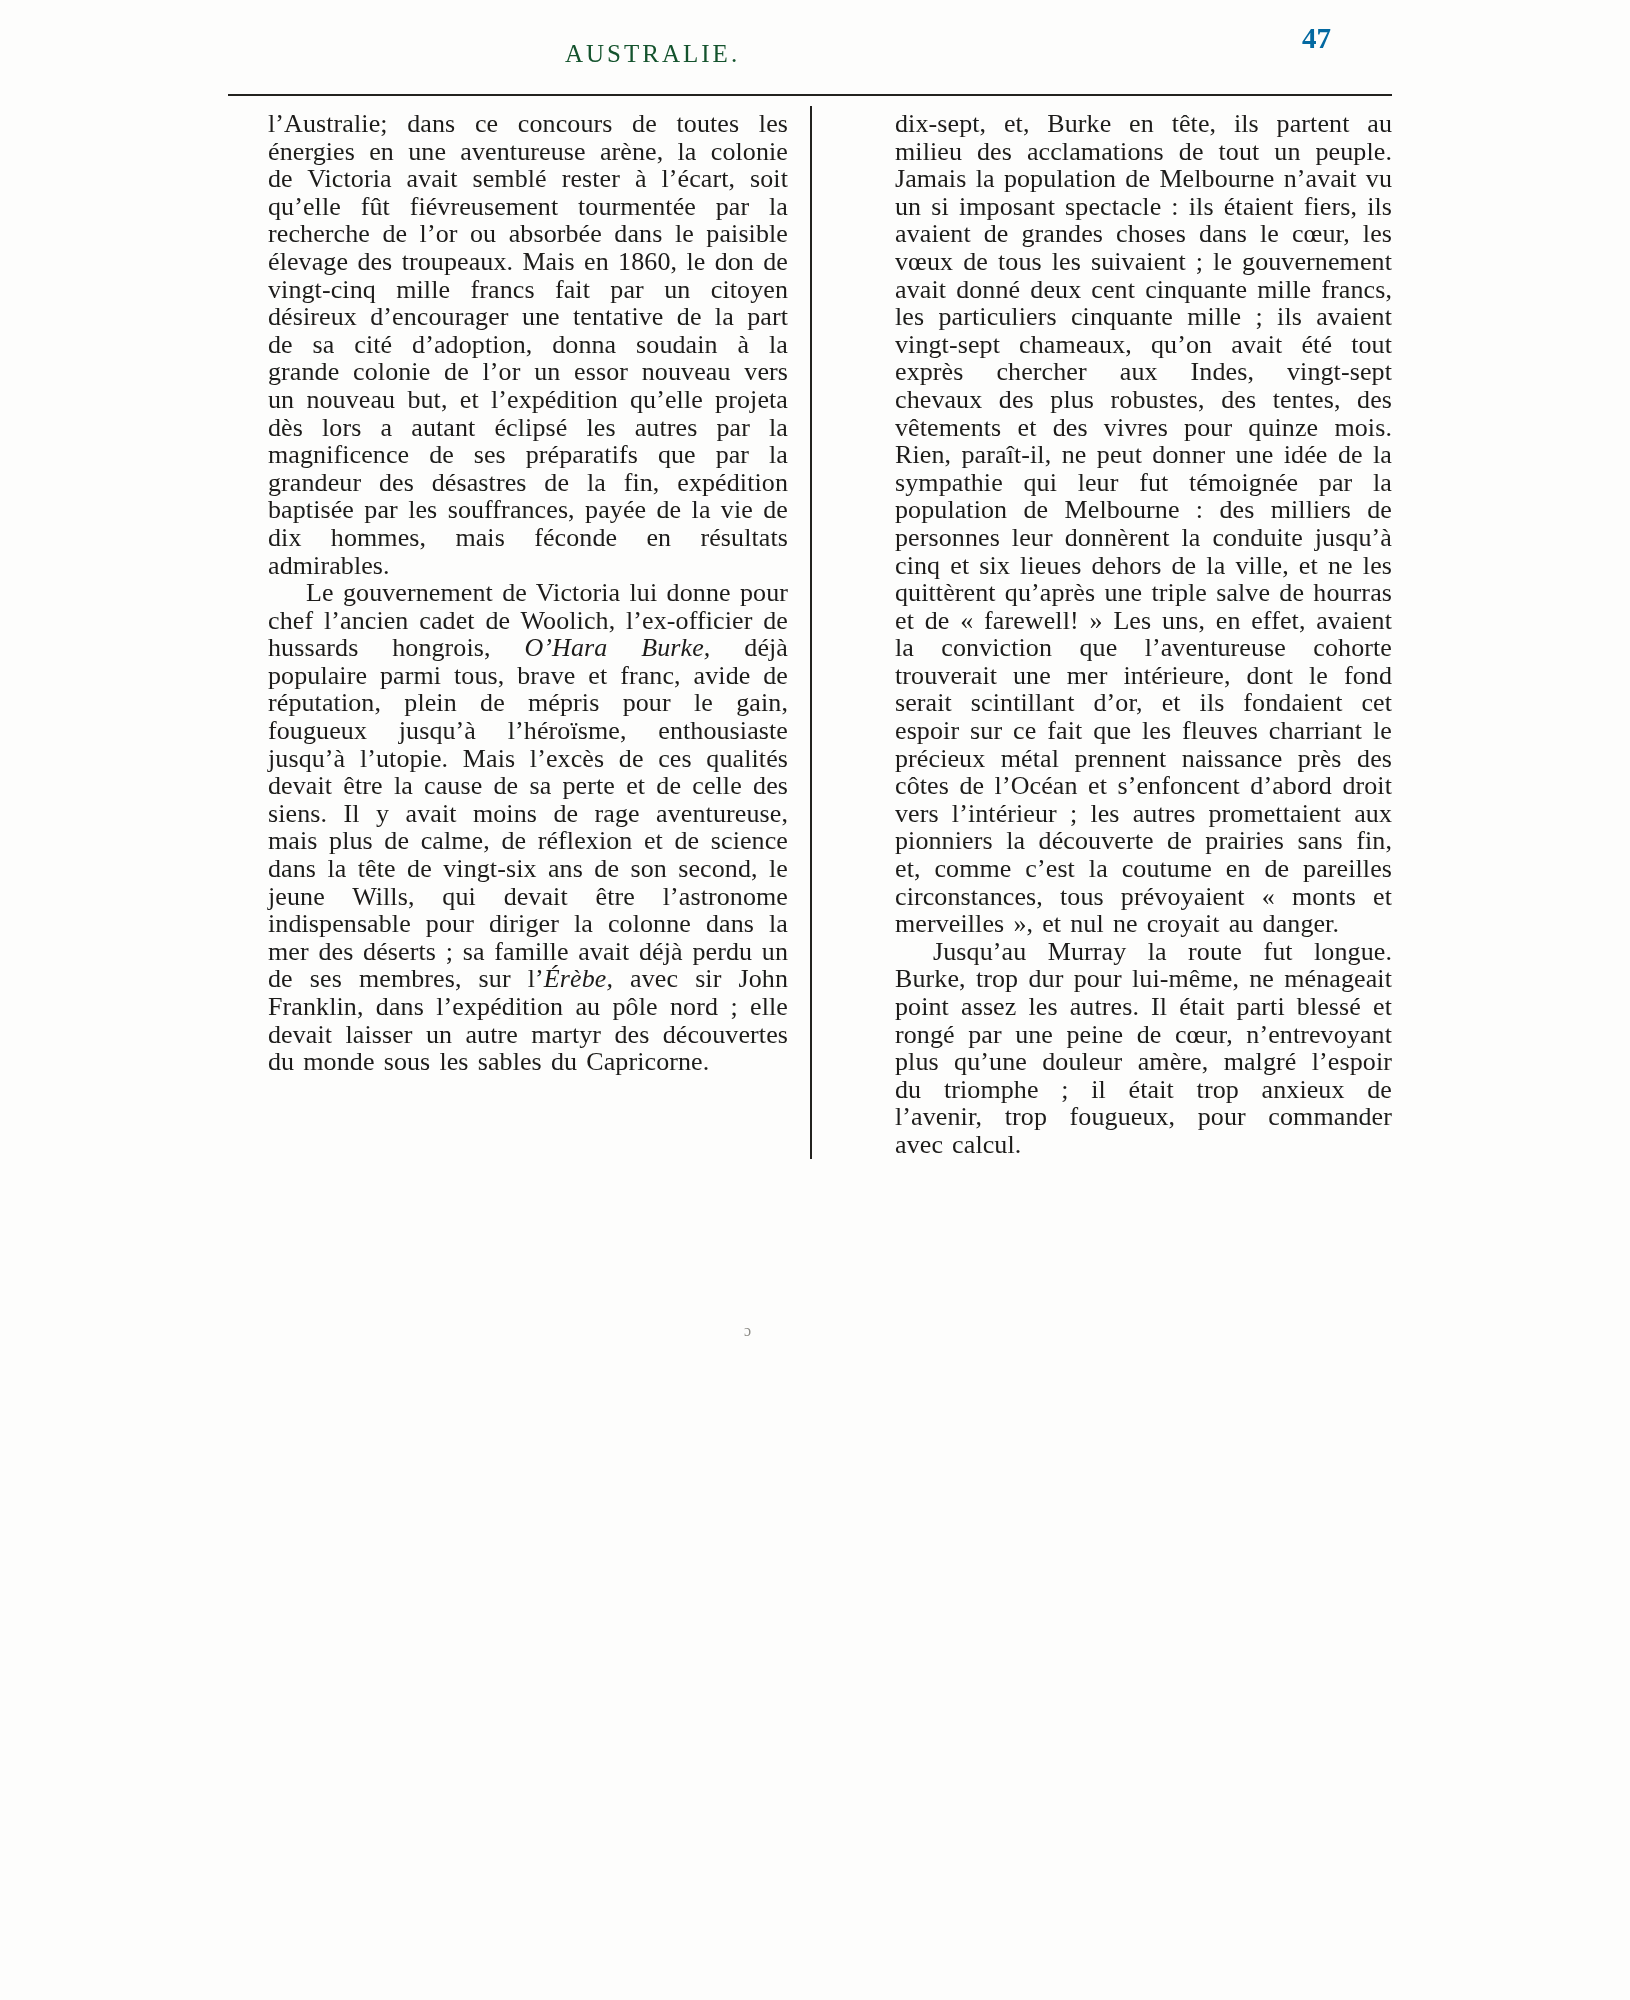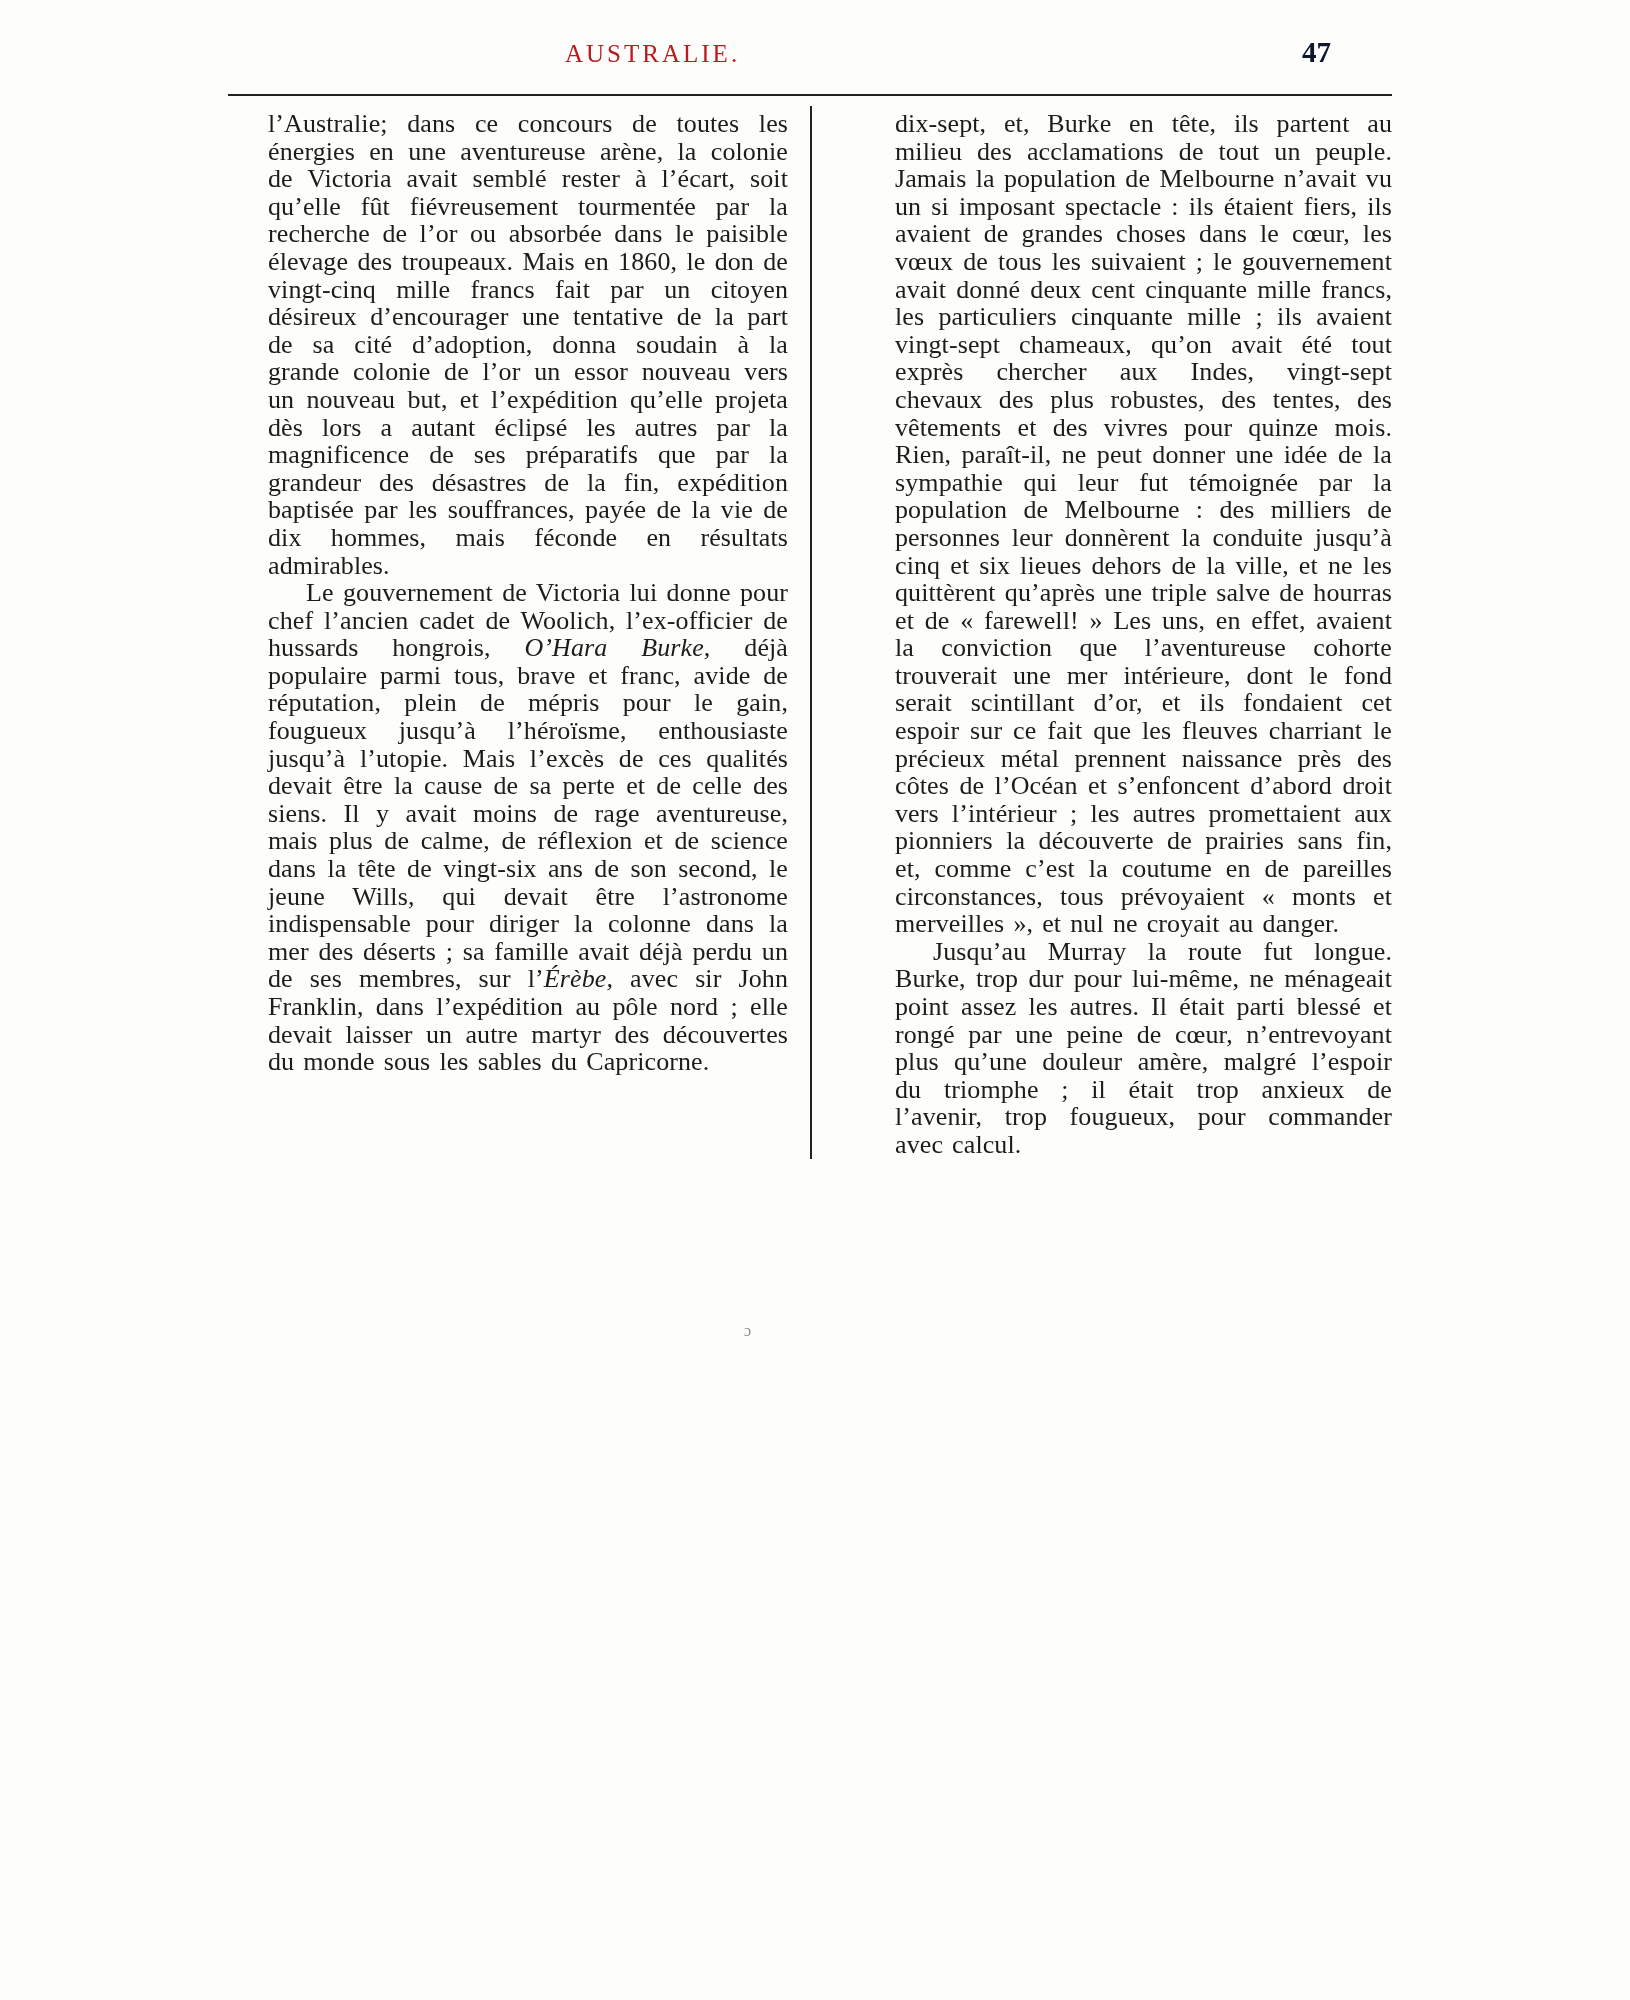--- a/index.html
+++ b/index.html
@@ -17,29 +17,29 @@
     inset: 0;
     background: #fdfdfc;
     overflow: hidden;
   }
   .head-title {
     position: absolute;
     top: 40px;
     left: 565px;
     font-size: 25px;
     letter-spacing: 3px;
-    color: #b91c1c;
+    color: #14532d;
   }
   .page-number {
     position: absolute;
-    top: 36px;
+    top: 22px;
     left: 1302px;
     font-size: 29px;
     font-weight: bold;
-    color: #0f172a;
+    color: #0369a1;
   }
   .head-rule {
     position: absolute;
     top: 94px;
     left: 228px;
     width: 1164px;
     height: 2px;
     background: #23221f;
   }
   .columns {

